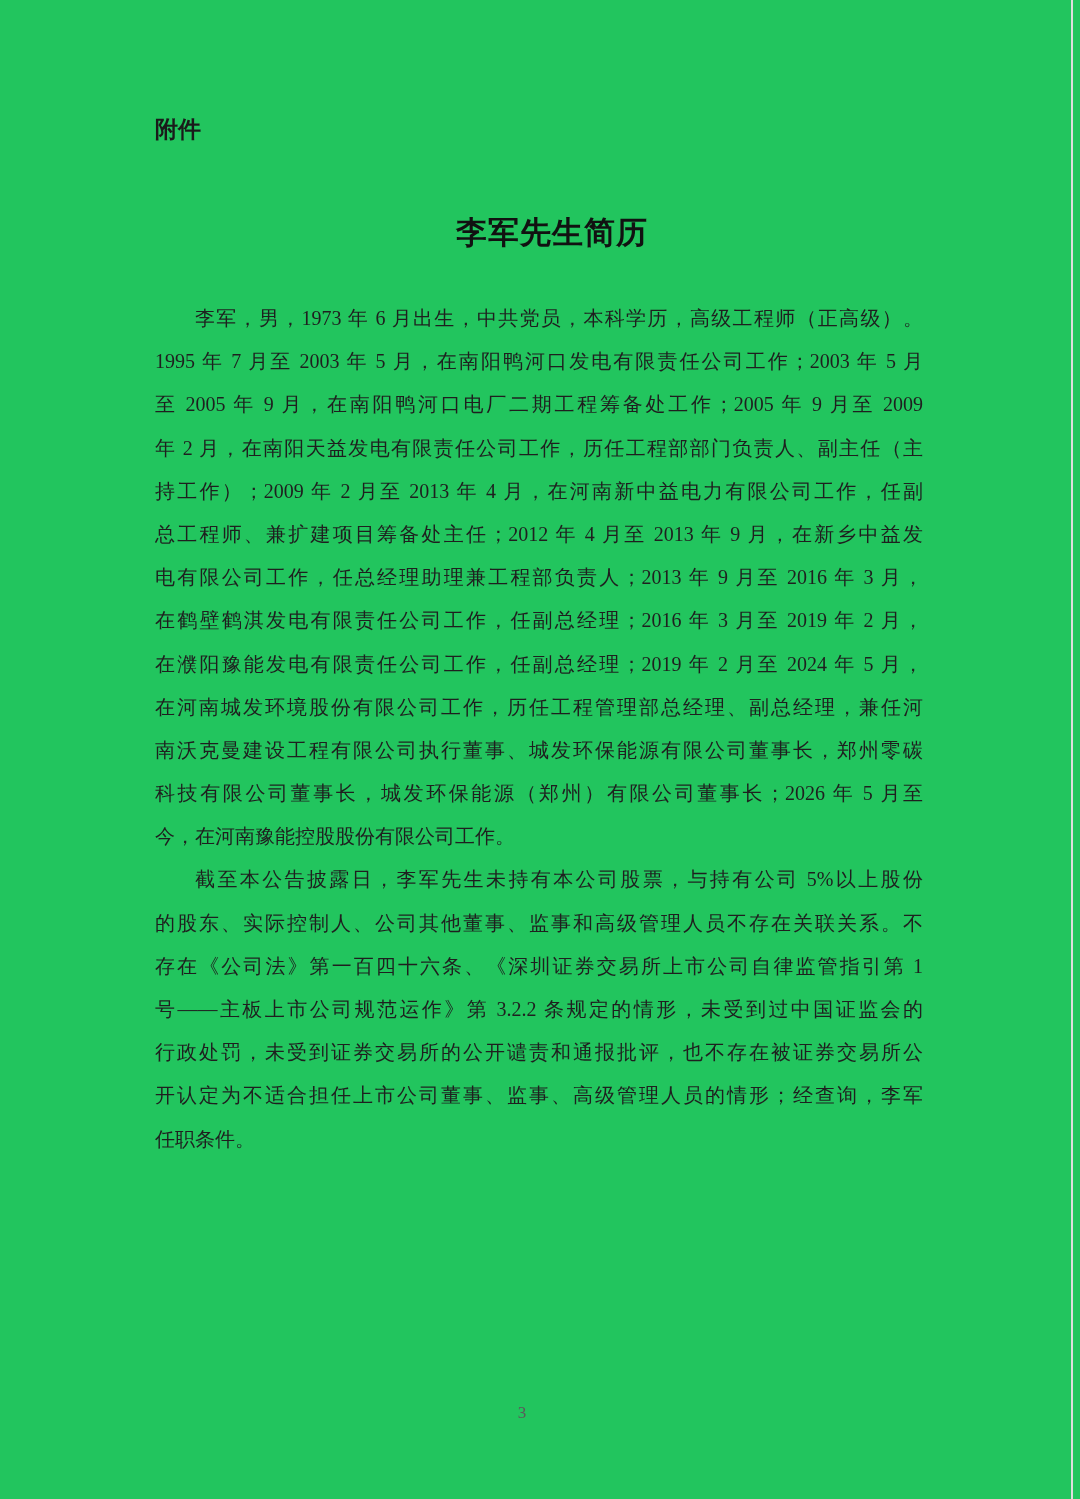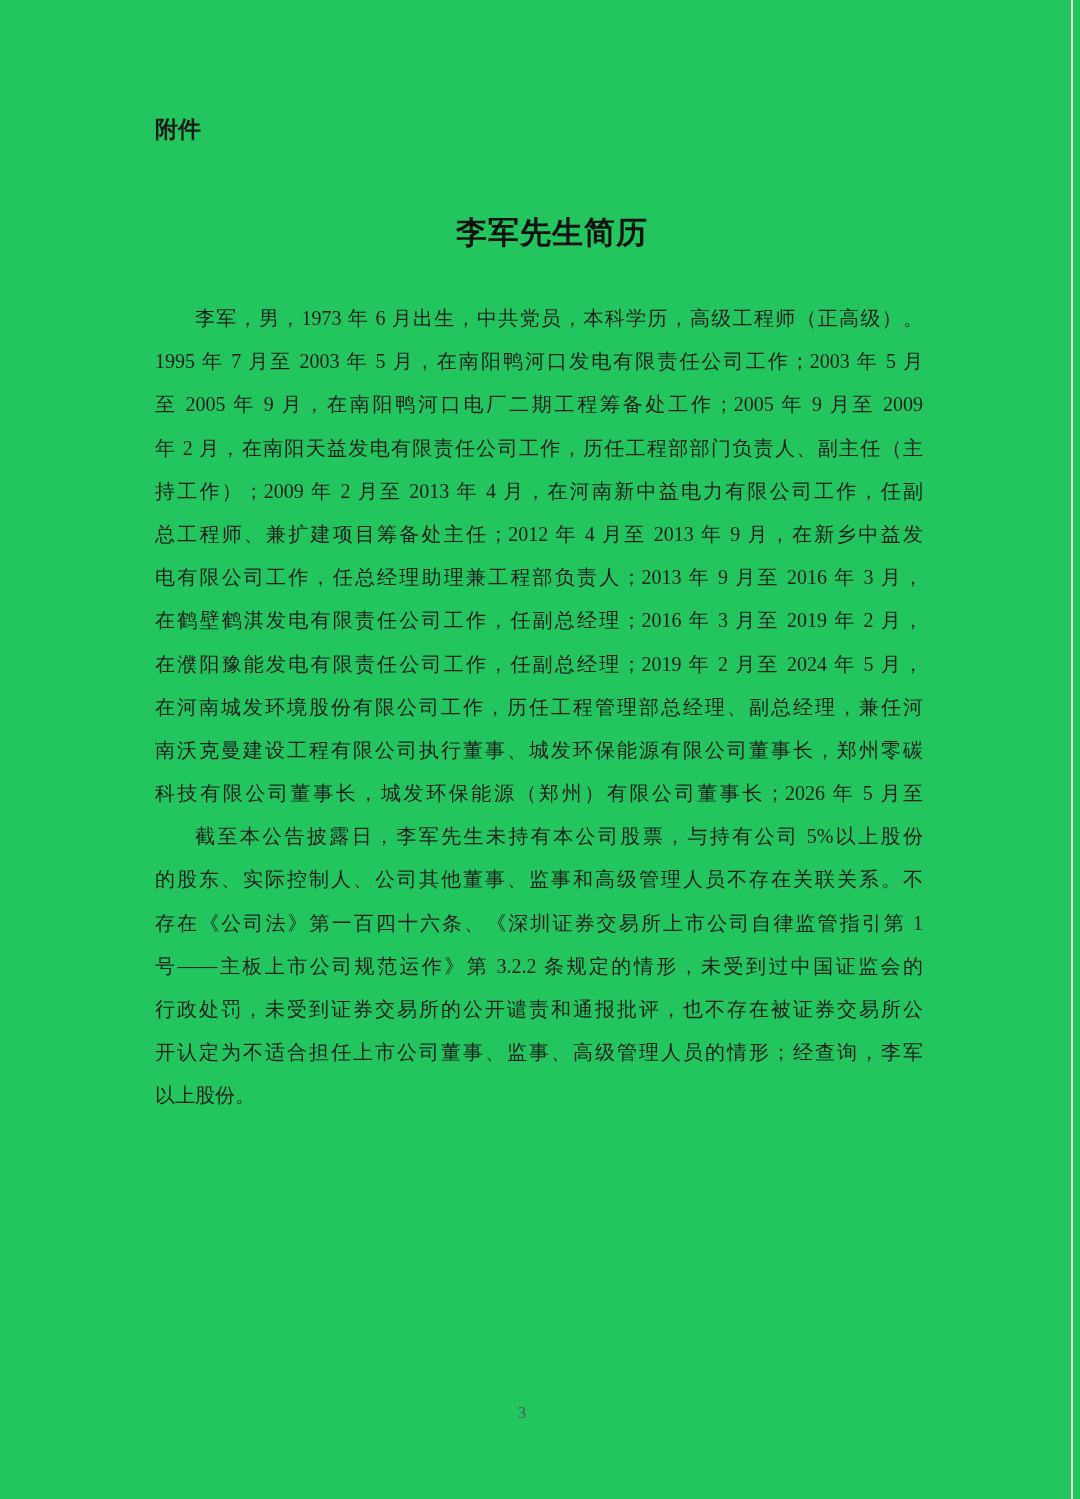--- a/index.html
+++ b/index.html
@@ -102,29 +102,30 @@
         <div class="line">至 2005 年 9 月，在南阳鸭河口电厂二期工程筹备处工作；2005 年 9 月至 2009</div>
         <div class="line">年 2 月，在南阳天益发电有限责任公司工作，历任工程部部门负责人、副主任（主</div>
         <div class="line">持工作）；2009 年 2 月至 2013 年 4 月，在河南新中益电力有限公司工作，任副</div>
         <div class="line">总工程师、兼扩建项目筹备处主任；2012 年 4 月至 2013 年 9 月，在新乡中益发</div>
         <div class="line">电有限公司工作，任总经理助理兼工程部负责人；2013 年 9 月至 2016 年 3 月，</div>
         <div class="line">在鹤壁鹤淇发电有限责任公司工作，任副总经理；2016 年 3 月至 2019 年 2 月，</div>
         <div class="line">在濮阳豫能发电有限责任公司工作，任副总经理；2019 年 2 月至 2024 年 5 月，</div>
         <div class="line">在河南城发环境股份有限公司工作，历任工程管理部总经理、副总经理，兼任河</div>
         <div class="line">南沃克曼建设工程有限公司执行董事、城发环保能源有限公司董事长，郑州零碳</div>
         <div class="line">科技有限公司董事长，城发环保能源（郑州）有限公司董事长；2026 年 5 月至</div>
+        <div class="line last">今，在河南豫能控股股份有限公司工作。</div>
       </div>
     <div class="paragraph">
         <div class="line first">截至本公告披露日，李军先生未持有本公司股票，与持有公司 5%以上股份</div>
         <div class="line">的股东、实际控制人、公司其他董事、监事和高级管理人员不存在关联关系。不</div>
         <div class="line">存在《公司法》第一百四十六条、《深圳证券交易所上市公司自律监管指引第 1</div>
         <div class="line">号——主板上市公司规范运作》第 3.2.2 条规定的情形，未受到过中国证监会的</div>
         <div class="line">行政处罚，未受到证券交易所的公开谴责和通报批评，也不存在被证券交易所公</div>
         <div class="line">开认定为不适合担任上市公司董事、监事、高级管理人员的情形；经查询，李军</div>
-        <div class="line last">以上股份。</div>
+        <div class="line last">任职条件。</div>
       </div>
   </div>
 
   <div class="page-number">3</div>
 
   <div class="edge-line"></div>
 
 </div>
 
 </body></html>

